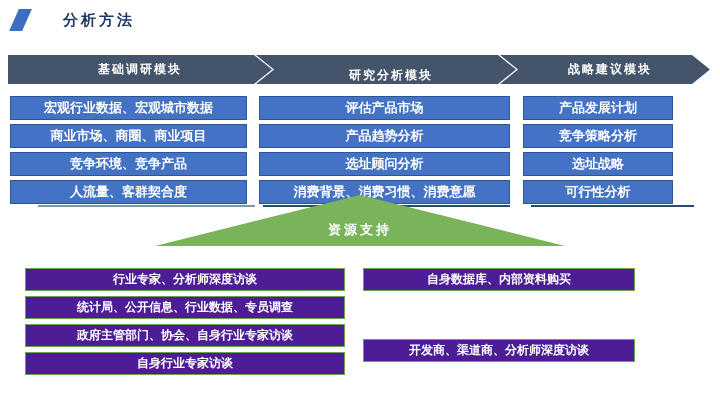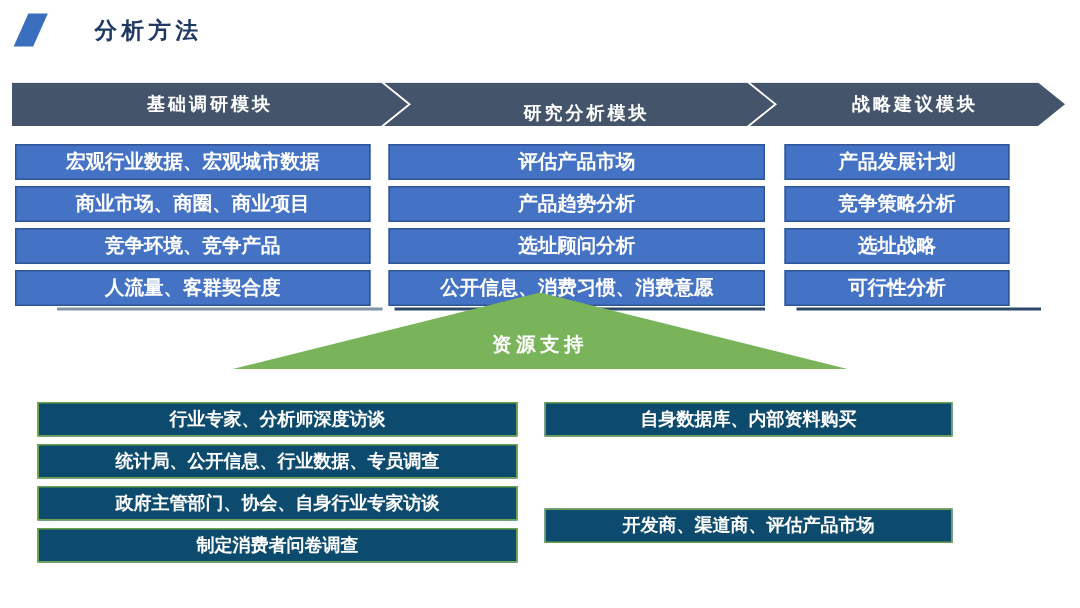--- a/index.html
+++ b/index.html
@@ -50,21 +50,21 @@
   }
   .support-label{
     position:absolute;left:0;right:0;bottom:7px;text-align:center;
     color:#ffffff;font-size:13px;font-weight:bold;letter-spacing:3px;
   }
   
   .gcol{position:absolute;top:268px;display:flex;flex-direction:column;gap:5px;}
   .gcol-left{left:25px;width:320px;}
   .gcol-right{left:363px;width:272px;gap:48px;}
   .gitem{
-    height:21px;background:#0c4a6e;border:1px solid #6ba04c;
+    height:21px;background:#4c1d95;border:1px solid #6ba04c;
     display:flex;align-items:center;justify-content:center;
     color:#ffffff;font-size:12px;font-weight:bold;white-space:nowrap;
   }
 </style>
 </head>
 <body>
 
 <div class="slide">
 
   <div class="title-slash"></div>
@@ -84,21 +84,21 @@
     <div class="item">宏观行业数据、宏观城市数据</div>
     <div class="item">商业市场、商圈、商业项目</div>
     <div class="item">竞争环境、竞争产品</div>
     <div class="item">人流量、客群契合度</div>
   </div>
 
   <div class="col col2">
     <div class="item">评估产品市场</div>
     <div class="item">产品趋势分析</div>
     <div class="item">选址顾问分析</div>
-    <div class="item">公开信息、消费习惯、消费意愿</div>
+    <div class="item">消费背景、消费习惯、消费意愿</div>
   </div>
 
   <div class="col col3">
     <div class="item">产品发展计划</div>
     <div class="item">竞争策略分析</div>
     <div class="item">选址战略</div>
     <div class="item">可行性分析</div>
   </div>
 
   <div class="rule rule1"></div>
@@ -106,22 +106,22 @@
   <div class="rule rule3"></div>
 
   <div class="triangle">
     <div class="support-label">资源支持</div>
   </div>
 
   <div class="gcol gcol-left">
     <div class="gitem">行业专家、分析师深度访谈</div>
     <div class="gitem">统计局、公开信息、行业数据、专员调查</div>
     <div class="gitem">政府主管部门、协会、自身行业专家访谈</div>
-    <div class="gitem">制定消费者问卷调查</div>
+    <div class="gitem">自身行业专家访谈</div>
   </div>
 
   <div class="gcol gcol-right">
     <div class="gitem">自身数据库、内部资料购买</div>
-    <div class="gitem">开发商、渠道商、评估产品市场</div>
+    <div class="gitem">开发商、渠道商、分析师深度访谈</div>
     <div class="gitem">制定消费者问卷调查</div>
   </div>
 
 </div>
 
 </body></html>

